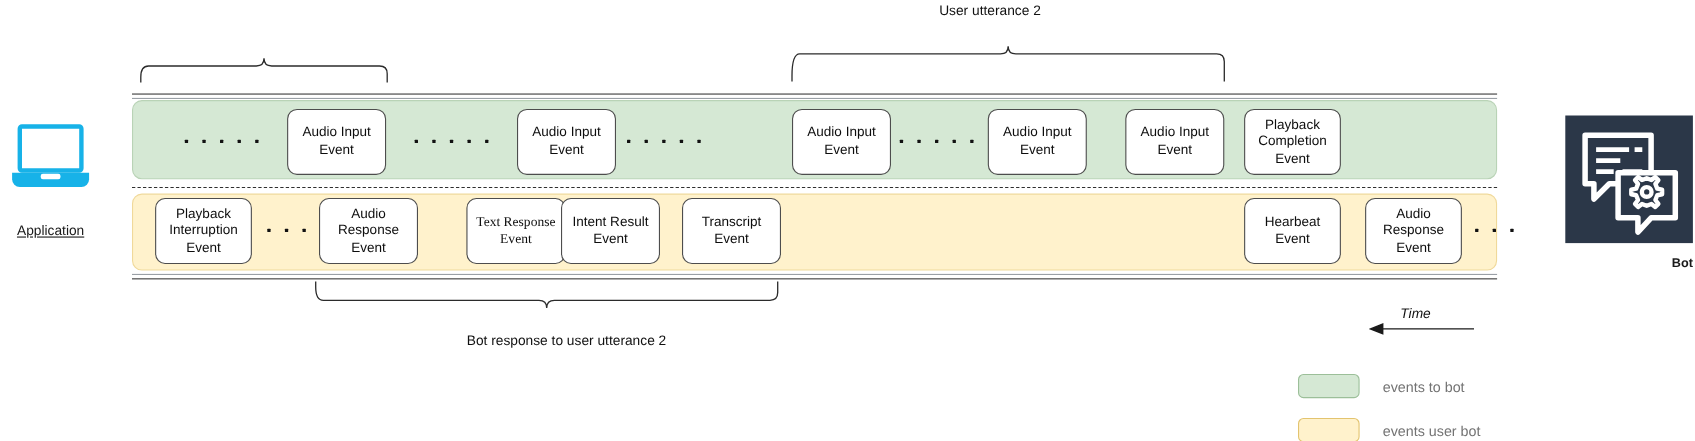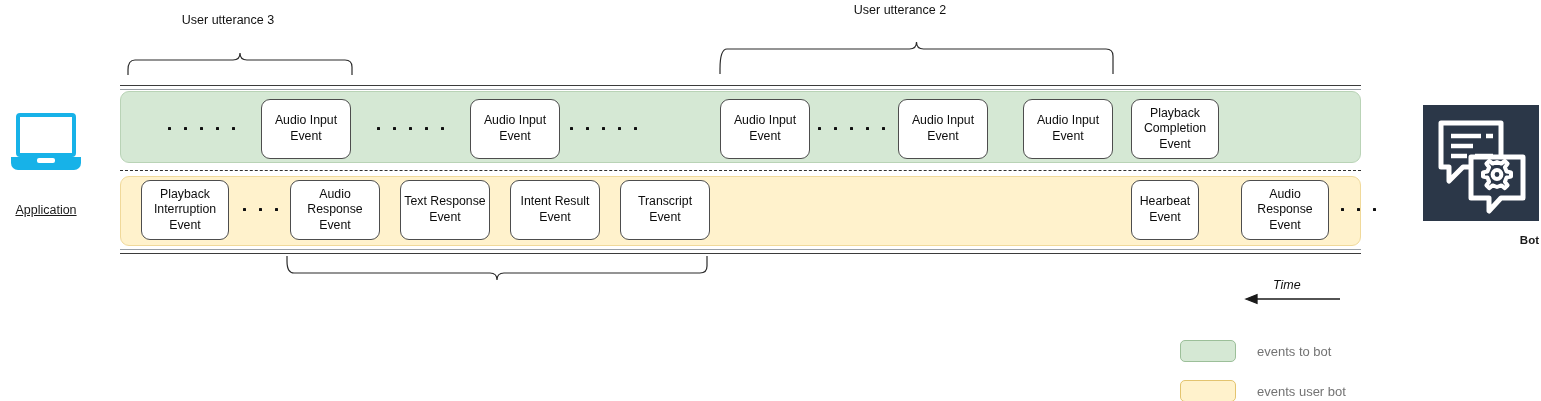--- a/index.html
+++ b/index.html
@@ -284,58 +284,58 @@
         <i></i>
       </div>
     </div>
   <div class="abs" id="layer-from-bot" style="left:0;top:0;width:1541px;height:401px;">
       <div class="event-box" style="left: 141px; top: 180px; width: 88px; height: 60px;">
         <span>Playback<br>Interruption<br>Event</span>
       </div>
       <div class="event-box" style="left: 290px; top: 180px; width: 90px; height: 60px;">
         <span>Audio<br>Response<br>Event</span>
       </div>
-      <div class="event-box" style="left: 400px; top: 180px; width: 90px; height: 60px;">
+      <div class="event-box" style="left: 424px; top: 180px; width: 90px; height: 60px; font-family: Liberation Serif, serif;">
         <span>Text Response<br>Event</span>
       </div>
       <div class="event-box" style="left: 510px; top: 180px; width: 90px; height: 60px; text-align: center;">
         <span>Intent Result<br>Event</span>
       </div>
       <div class="event-box" style="left: 620px; top: 180px; width: 90px; height: 60px;">
         <span>Transcript<br>Event</span>
       </div>
-      <div class="event-box" style="left: 1131px; top: 180px; width: 68px; height: 60px;">
+      <div class="event-box" style="left: 1131px; top: 180px; width: 88px; height: 60px;">
         <span>Hearbeat<br>Event</span>
       </div>
       <div class="event-box" style="left: 1241px; top: 180px; width: 88px; height: 60px;">
         <span>Audio<br>Response<br>Event</span>
       </div>
       <div class="dots" style="left: 243px; top: 208px; gap: 12.6px;">
         <i></i>
         <i></i>
         <i></i>
       </div>
       <div class="dots" style="left: 1341px; top: 208px; gap: 12.6px;">
         <i></i>
         <i></i>
         <i></i>
       </div>
     </div>
   <div class="abs" id="layer-brackets" style="left:0;top:0;width:1541px;height:401px;">
       <svg class="brace-svg" width="228" height="30" style="left: 126px; top: 51px;">
         <path d="M 2,24 L 2,19 Q 2,9 9,9 L 107,9 Q 114,9 114,2 Q 114,9 121,9 L 219,9 Q 226,9 226,16 L 226,24"></path>
       </svg>
-      <div class="brace-label" style="left: 28px; width: 400px; top: 13px;">User utterance 3</div>
       <svg class="brace-svg" width="397" height="40" style="left: 718px; top: 40px;">
         <path d="M 2,34 L 2,29 Q 2,9 9,9 L 191.5,9 Q 198.5,9 198.5,2 Q 198.5,9 205.5,9 L 388,9 Q 395,9 395,16 L 395,34"></path>
       </svg>
       <div class="brace-label" style="left: 700px; width: 400px; top: 3px;">User utterance 2</div>
       <svg class="brace-svg" width="424" height="32" style="left: 285px; top: 254px;">
         <path d="M 2,2 L 2,7 Q 2,19 9,19 L 205,19 Q 212,19 212,26 Q 212,19 219,19 L 415,19 Q 422,19 422,12 L 422,2"></path>
       </svg>
+      <div class="brace-label" style="left: 315px; width: 400px; top: 303px;">Bot response to user utterance 2</div>
     </div>
 
   <div class="time-label" style="left:1273px; top:278px;">Time</div>
   <svg class="time-arrow" style="left:1240px; top:290px;" width="110" height="18">
     <line x1="14" y1="9" x2="100" y2="9" stroke="#1a1a1a" stroke-width="1.3"></line>
     <path d="M6,9 L17,4.6 L17,13.4 Z" fill="#1a1a1a"></path>
   </svg>
 
   <div class="legend-swatch sw-green" style="left:1180px; top:340px;"></div>
   <div class="legend-text" style="left:1257px; top:344px;">events to bot</div>

